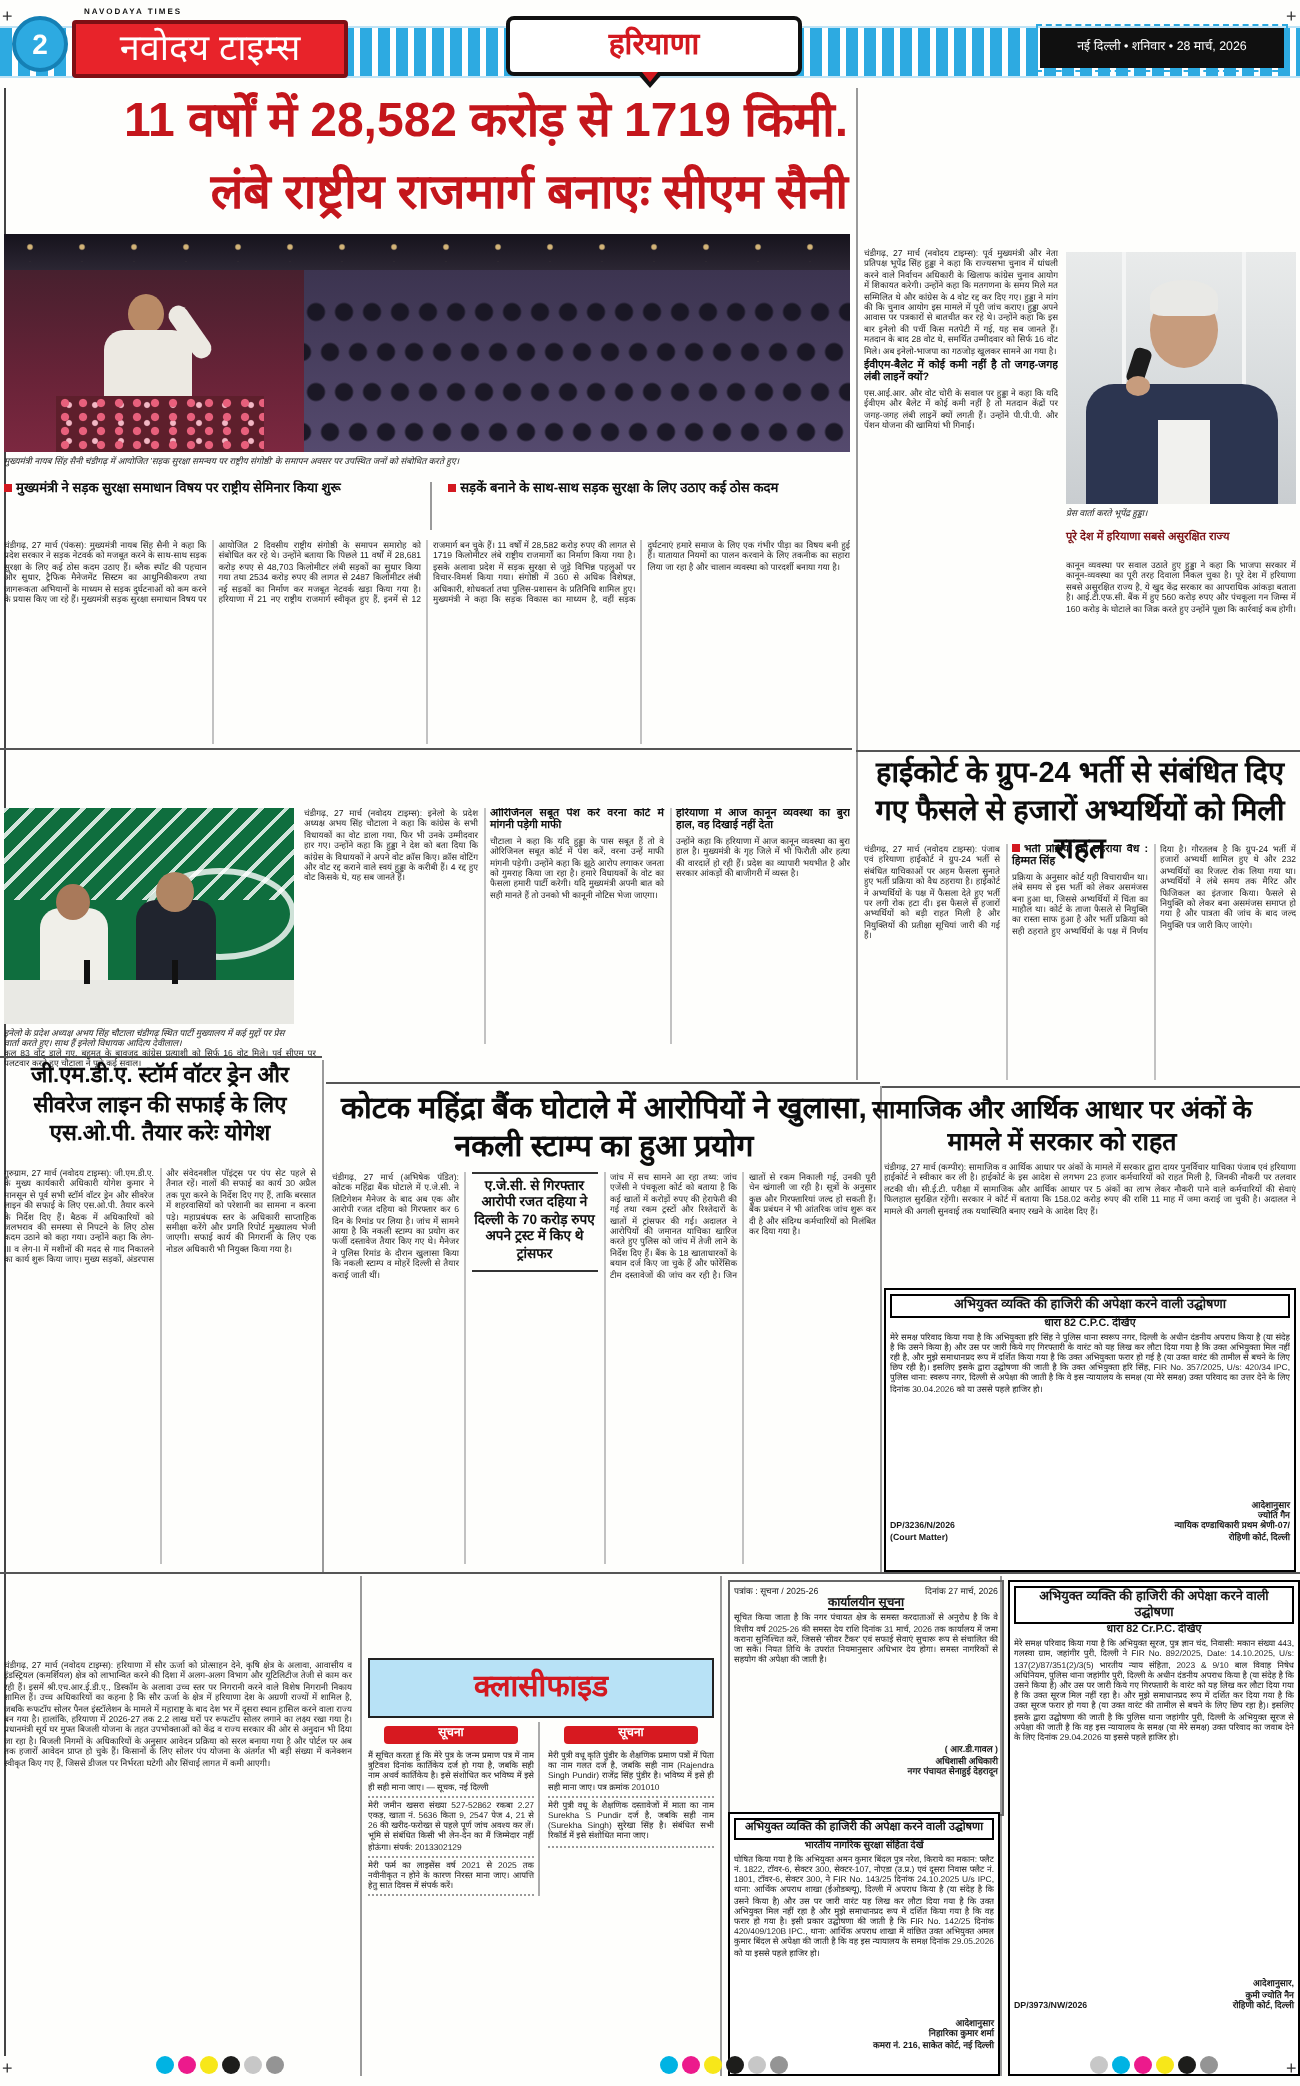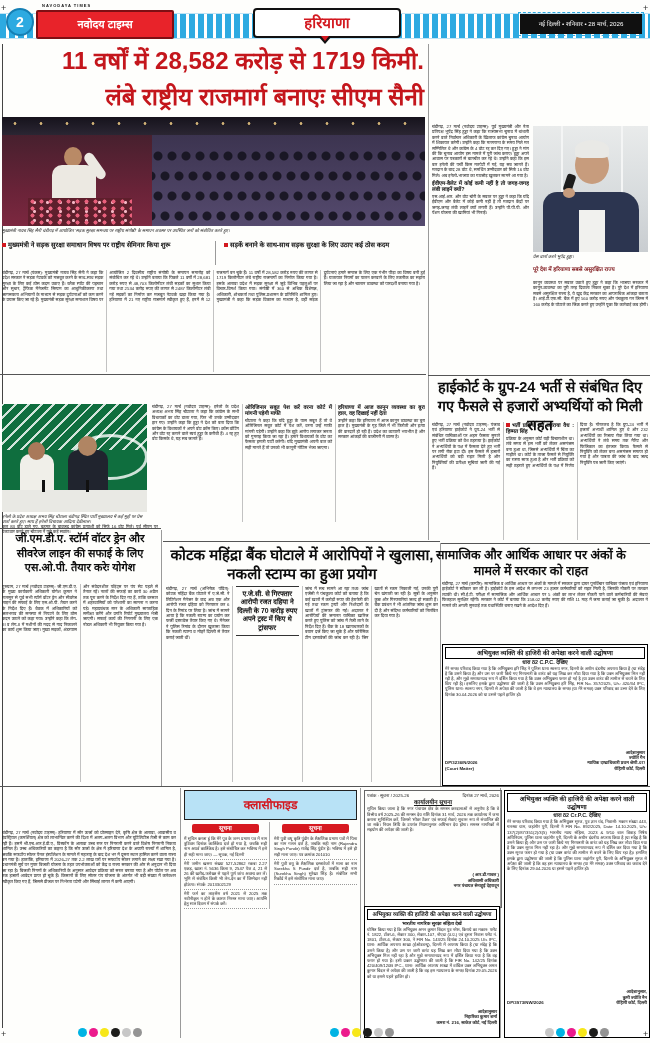--- a/index.html
+++ b/index.html
@@ -14,21 +14,21 @@
   .hairline-v{border-left:0.5px solid #9a9a9a;width:0;}
   .rule-h{border-top:1px solid #555;height:0;}
   
   .stripes{top:13px;left:0;width:650px;height:24px;
     background:repeating-linear-gradient(90deg,#2daae1 0 6px,#ffffff 6px 9px);
     border-top:1px solid #bfe3f5;border-bottom:1px solid #bfe3f5;}
   .pgcircle{top:8px;left:6px;width:24px;height:24px;border-radius:50%;background:#2daae1;
     border:2px solid #1580b5;color:#fff;font-weight:bold;font-size:14px;line-height:24px;text-align:center;}
   .brandsmall{top:3px;left:42px;font-size:4px;letter-spacing:1px;color:#111;font-weight:bold;}
   .brandbox{top:10px;left:36px;width:134px;height:25px;background:#e8232a;border:2px solid #7e0f14;
-    color:#fff;font-weight:bold;font-size:11px;line-height:25px;text-align:center;border-radius:2px;}
+    color:#fff;font-weight:normal;font-size:18px;line-height:25px;text-align:center;border-radius:2px;}
   .sectionbox{top:8px;left:253px;width:144px;height:26px;background:#fff;border:2px solid #111;
     border-radius:4px;color:#d31920;font-weight:bold;font-size:15px;line-height:26px;text-align:center;}
   .sectiontail{top:36px;left:318px;width:0;height:0;border-left:7px solid transparent;
     border-right:7px solid transparent;border-top:8px solid #111;}
   .sectiontail2{top:36px;left:321px;width:0;height:0;border-left:4px solid transparent;
     border-right:4px solid transparent;border-top:5px solid #d31920;z-index:2;}
   .dateline{top:14px;left:520px;width:122px;height:20px;background:#101010;color:#fff;
     font-size:6.2px;line-height:20px;text-align:center;outline:1px dashed #2daae1;outline-offset:1px;}
   .cropmark{font-size:9px;color:#333;line-height:9px;}
   
@@ -74,22 +74,22 @@
   .sq{display:inline-block;width:4px;height:4px;background:#d31920;margin-right:2px;}
   .subhead{font-weight:bold;color:#7d1418;font-size:5.6px;line-height:6.6px;margin:2px 0;}
   .kick{font-weight:bold;color:#111;font-size:5.4px;line-height:6.4px;margin:1px 0;}
   .cols2{column-count:2;column-gap:6px;column-rule:0.5px solid #c2c2c2;}
   .cols3{column-count:3;column-gap:6px;column-rule:0.5px solid #c2c2c2;}
   .cols4{column-count:4;column-gap:6px;column-rule:0.5px solid #c2c2c2;}
   .pullquote{font-size:6.8px;line-height:8.4px;font-weight:bold;color:#101010;text-align:center;
     border-top:1px solid #333;border-bottom:1px solid #333;padding:3px 1px;margin:3px 0;}
   .caption{font-size:4.4px;line-height:5.2px;color:#222;}
   
-  .cl-title{background:#b8e2f6;border:1px solid #222;color:#d31920;font-weight:800;font-size:12px;
-    line-height:28px;text-align:center;height:28px;}
+  .cl-title{background:#b8e2f6;border:1px solid #222;color:#d31920;font-weight:800;font-size:15px;
+    line-height:28px;text-align:center;height:28px;margin-top:39px;}
   .ribbon{background:#d71920;color:#fff;font-weight:bold;font-size:6px;line-height:9px;height:9px;
     text-align:center;border-radius:2px;margin:2px 8px;}
   .cl-note{font-size:4.2px;line-height:5.2px;text-align:justify;border-bottom:0.5px dotted #999;padding:1px 0 2px 0;}
   
   .noticebox{border:1px solid #000;background:#fff;padding:2px;}
   .n-head{border:1px solid #000;font-weight:bold;font-size:6.4px;line-height:7.6px;text-align:center;padding:1px;}
   .n-sub{font-weight:bold;font-size:5.4px;line-height:7px;text-align:center;}
   .n-body{font-size:4.2px;line-height:5.2px;text-align:justify;overflow:hidden;}
   .n-sig{font-size:4.4px;line-height:5.4px;text-align:right;font-weight:bold;}
   .n-dp{font-size:4.4px;line-height:5.4px;font-weight:bold;}

